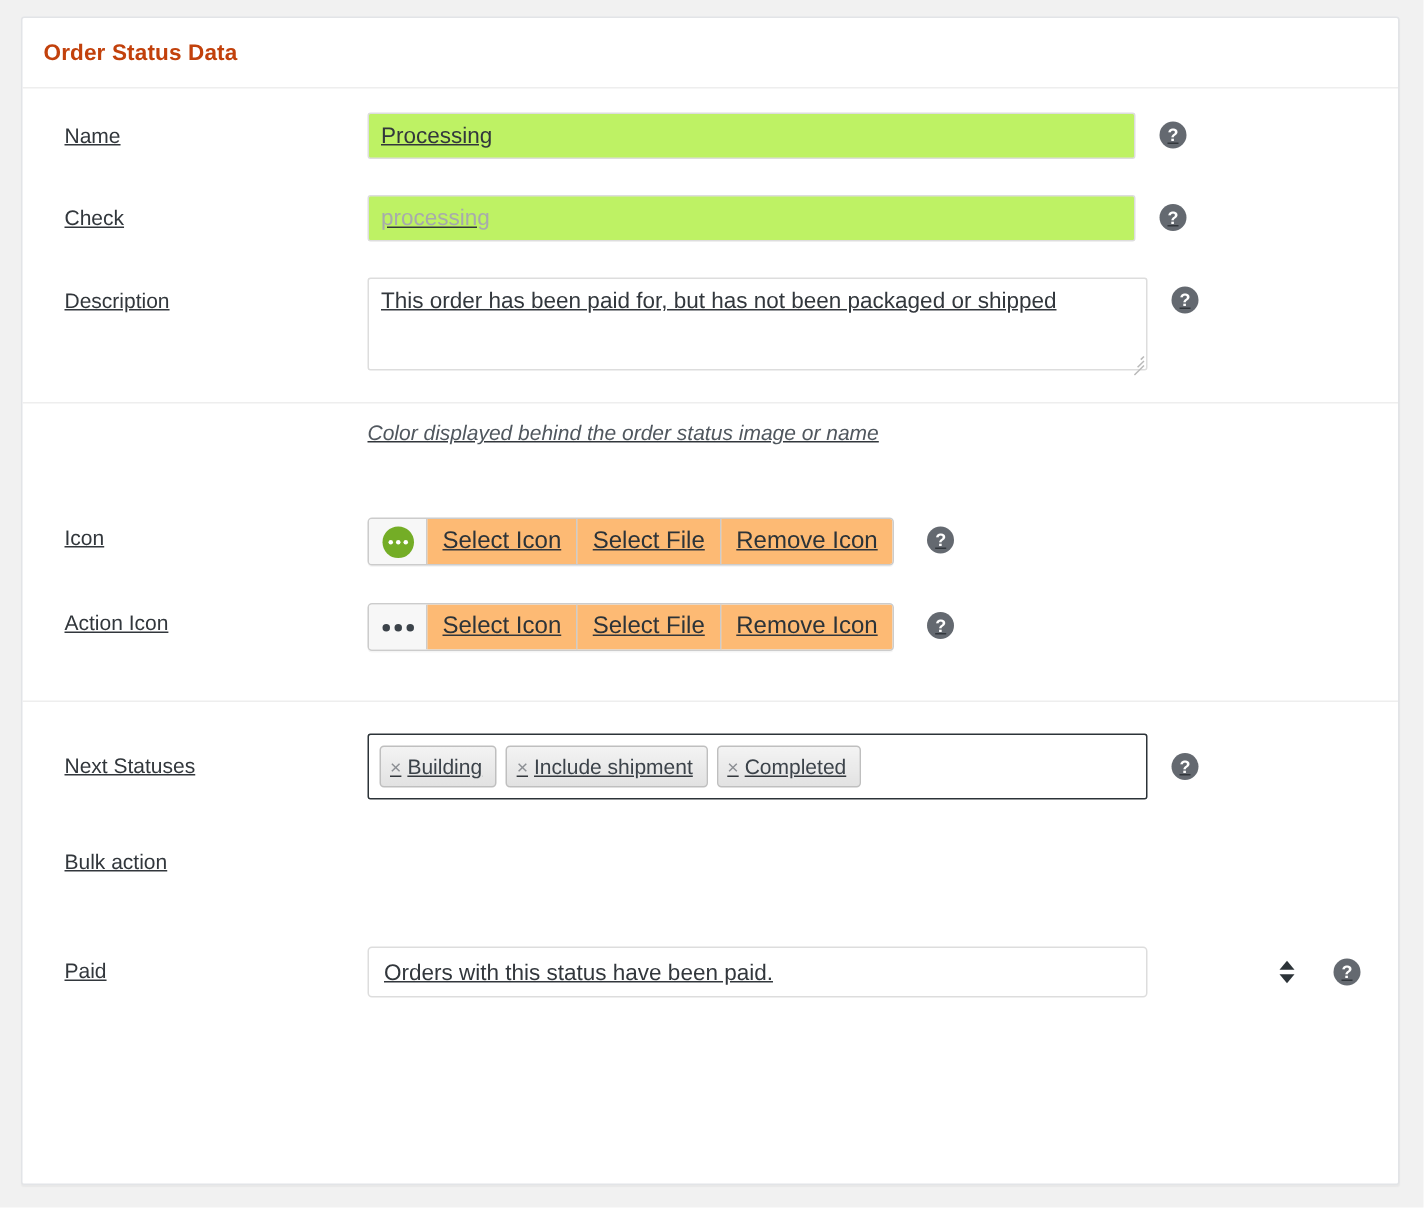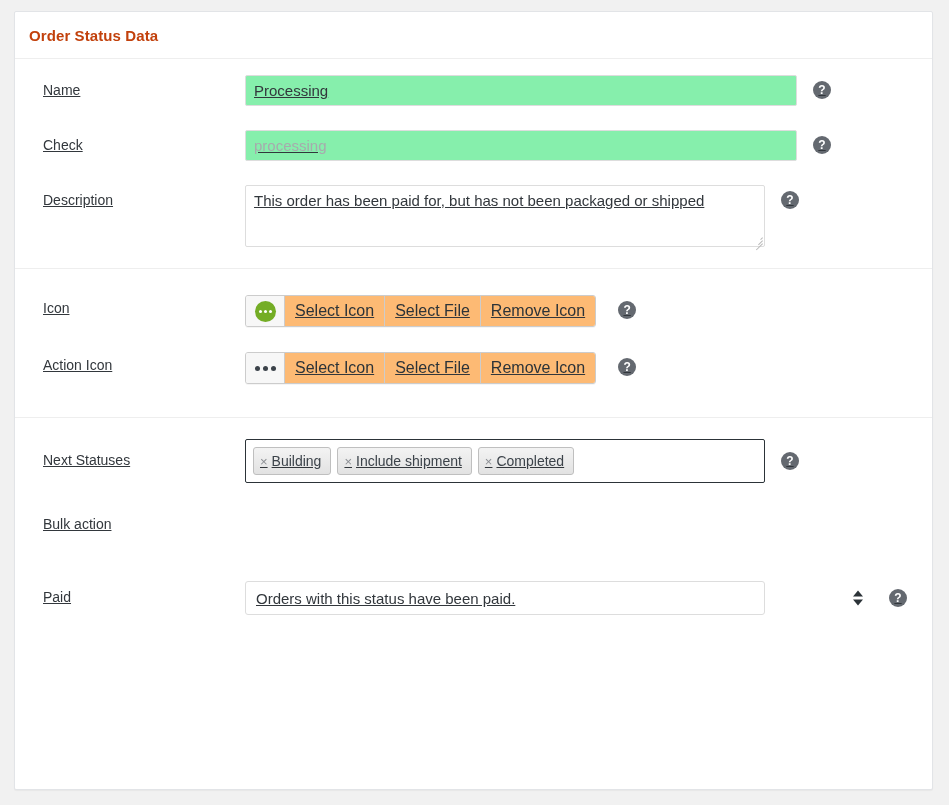--- a/index.html
+++ b/index.html
@@ -73,30 +73,30 @@
   }
 
   .field-control {
     flex: 1 1 auto;
     display: flex;
     align-items: flex-start;
   }
 
   
   .text-input {
-    width: 552px;
+    width: 512px;
     height: 31px;
     box-sizing: border-box;
     border: 1px solid #dddddd;
     border-radius: 2px;
     padding: 3px 8px;
     font-family: "Liberation Sans", sans-serif;
     font-size: 15px;
     color: #32373c;
-    background: #86efac;
+    background: #bef264;
     outline: none;
   }
   .text-input::placeholder {
     color: #a7aaad;
   }
 
   .textarea-wrap {
     position: relative;
     width: 520px;
   }
@@ -399,20 +399,26 @@
           </div>
           <span class="help-icon">?</span>
         </div>
       </div>
 
     </div>
 
     <div class="section">
 
 
+      <div class="field-row" style="padding-top:10px;">
+        <div class="field-label"></div>
+        <div class="field-control">
+          <div class="hint-italic">Color displayed behind the order status image or name</div>
+        </div>
+      </div>
 
       <div class="field-row" style="padding-top:26px;">
         <div class="field-label" style="padding-top:5px;">Icon</div>
         <div class="field-control">
           <div class="btn-group">
             <div class="preview-cell">
               <span class="dot-circle">
                 <span></span>
                   <span></span>
                   <span></span>

